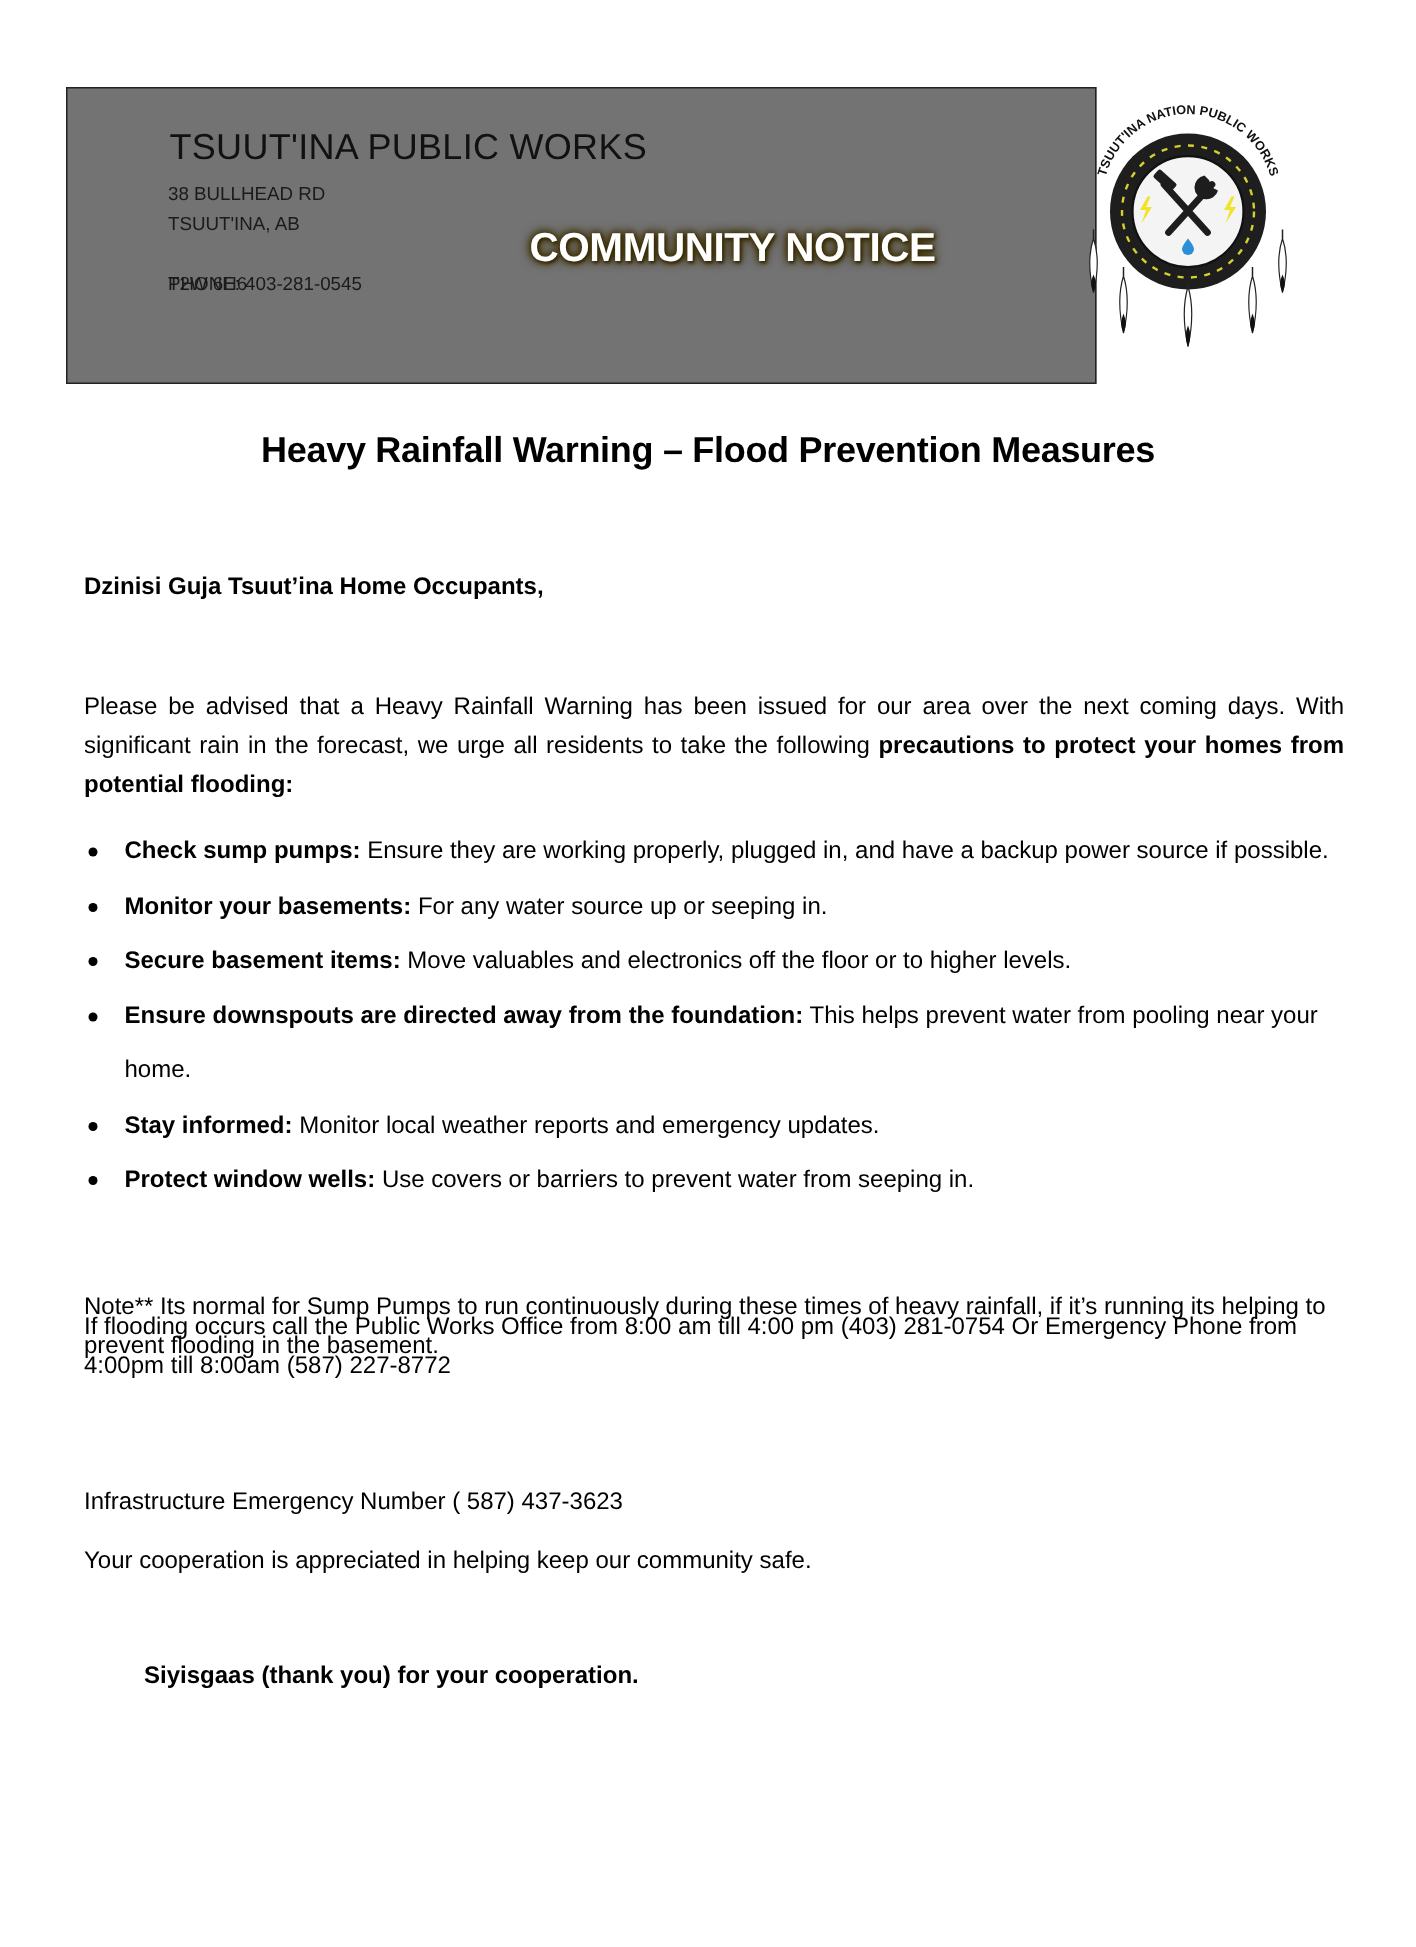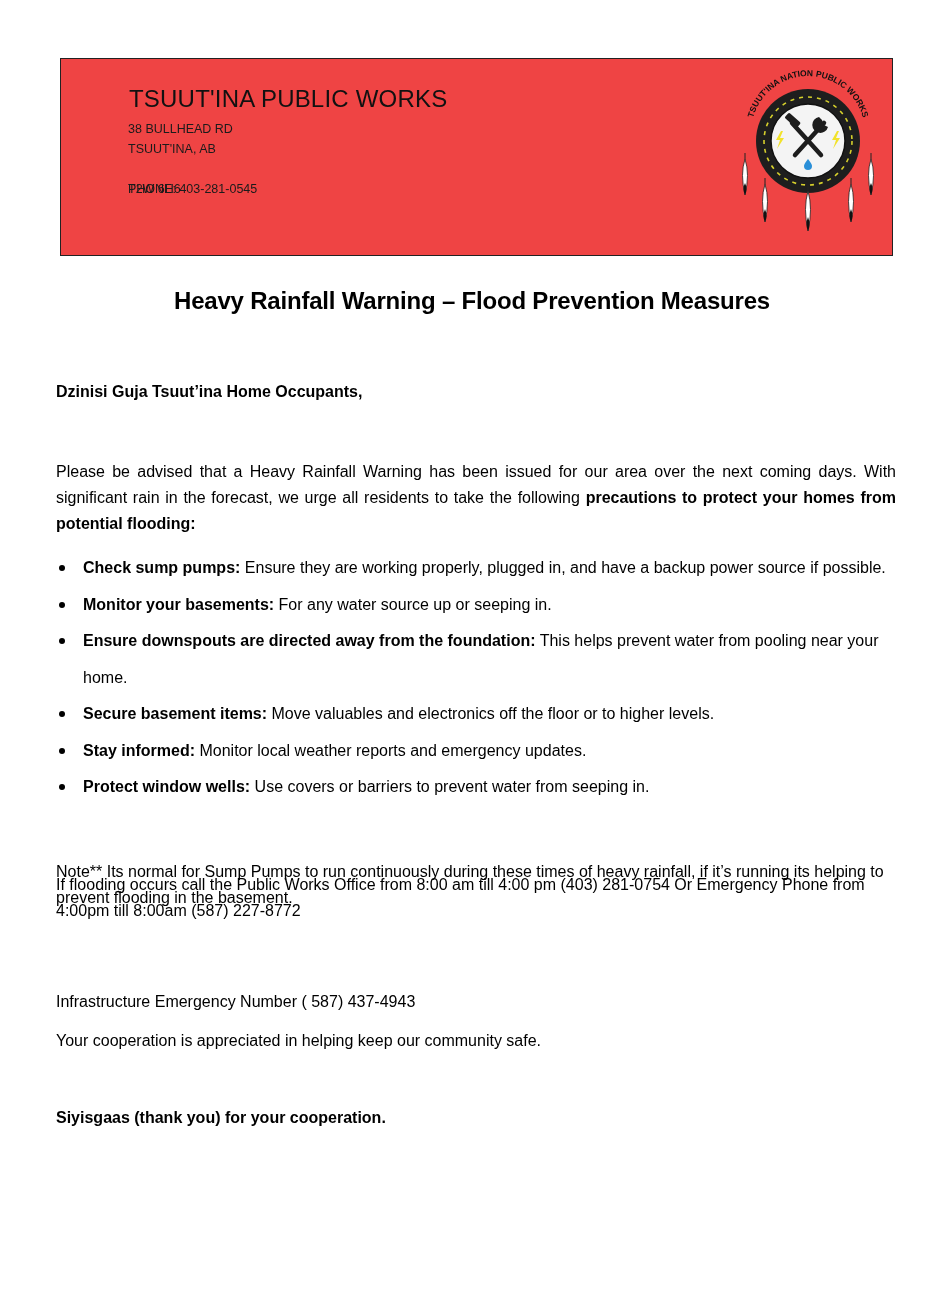--- a/index.html
+++ b/index.html
@@ -10,25 +10,25 @@
     body {
       width: 944px;
       height: 1298px;
       position: relative;
       font-family: "Liberation Sans", "DejaVu Sans", sans-serif;
       color: #000;
       overflow: hidden;
     }
     .banner {
       position: absolute;
-      left: 60px;
+      left: 44px;
       top: 58px;
-      width: 833px;
+      width: 687px;
       height: 198px;
-      background: #ef4444;
+      background: #737373;
       border: 1px solid #222;
       box-sizing: border-box;
     }
     .org-name {
       position: absolute;
       left: 68px;
       top: 26px;
       font-size: 24px;
       letter-spacing: 0.2px;
       color: #111;
@@ -121,31 +121,32 @@
       position: absolute;
       left: 56px;
       width: 840px;
       font-size: 16px;
       line-height: 26px;
     }
     .note { top: 859px; font-weight: normal; }
     .call { top: 872px; }
     .infra { top: 989px; }
     .coop { top: 1028px; }
-    .thanks { top: 1105px; font-weight: bold; }
+    .thanks { top: 1105px; font-weight: bold; margin-left: 40px; }
   </style>
 </head>
 <body>
 
 <div class="banner">
   <div class="org-name">TSUUT'INA PUBLIC WORKS</div>
   <div class="addr l1">38 BULLHEAD RD</div>
   <div class="addr l2">TSUUT'INA, AB</div>
   <div class="addr l3">T2W 6H6</div>
   <div class="addr l4">PHONE: 403-281-0545</div>
+  <div class="community-notice">COMMUNITY NOTICE</div>
 
   <div class="logo">
     <svg width="150" height="185" viewBox="0 0 150 185" xmlns="http://www.w3.org/2000/svg">
       <defs>
         <path id="ringTextPath" d="M 18 70 A 57 57 0 0 1 132 70"></path>
       </defs>
 
       <text font-family="Liberation Sans, sans-serif" font-size="8.5" font-weight="bold" fill="#111">
         <textPath href="#ringTextPath" startOffset="50%" text-anchor="middle">TSUUT'INA NATION PUBLIC WORKS</textPath>
       </text>
@@ -191,23 +192,23 @@
 
 <div class="salutation">Dzinisi Guja Tsuut’ina Home Occupants,</div>
 
 <div class="intro">
   <span>Please be advised that a Heavy Rainfall Warning has been issued for our area over the next coming days. With significant rain in the forecast, we urge all residents to take the following </span><b>precautions to protect your homes from potential flooding:</b>
 </div>
 
 <ul class="bullets">
   <li><span class="dot"></span><b>Check sump pumps:</b><span> Ensure they are working properly, plugged in, and have a backup power source if possible.</span></li>
   <li><span class="dot"></span><b>Monitor your basements:</b><span> For any water source up or seeping in.</span></li>
+  <li><span class="dot"></span><b>Secure basement items:</b><span> Move valuables and electronics off the floor or to higher levels.</span></li>
   <li><span class="dot"></span><b>Ensure downspouts are directed away from the foundation:</b><span> This helps prevent water from pooling near your home.</span></li>
-  <li><span class="dot"></span><b>Secure basement items:</b><span> Move valuables and electronics off the floor or to higher levels.</span></li>
   <li><span class="dot"></span><b>Stay informed:</b><span> Monitor local weather reports and emergency updates.</span></li>
   <li><span class="dot"></span><b>Protect window wells:</b><span> Use covers or barriers to prevent water from seeping in.</span></li>
 </ul>
 
 <div class="para note">Note** Its normal for Sump Pumps to run continuously during these times of heavy rainfall, if it’s running its helping to prevent flooding in the basement.</div>
 <div class="para call">If flooding occurs call the Public Works Office from 8:00 am till 4:00 pm (403) 281-0754 Or Emergency Phone from 4:00pm till 8:00am (587) 227-8772</div>
-<div class="para infra">Infrastructure Emergency Number ( 587) 437-4943</div>
+<div class="para infra">Infrastructure Emergency Number ( 587) 437-3623</div>
 <div class="para coop">Your cooperation is appreciated in helping keep our community safe.</div>
 <div class="para thanks">Siyisgaas (thank you) for your cooperation.</div>
 
 </body></html>

